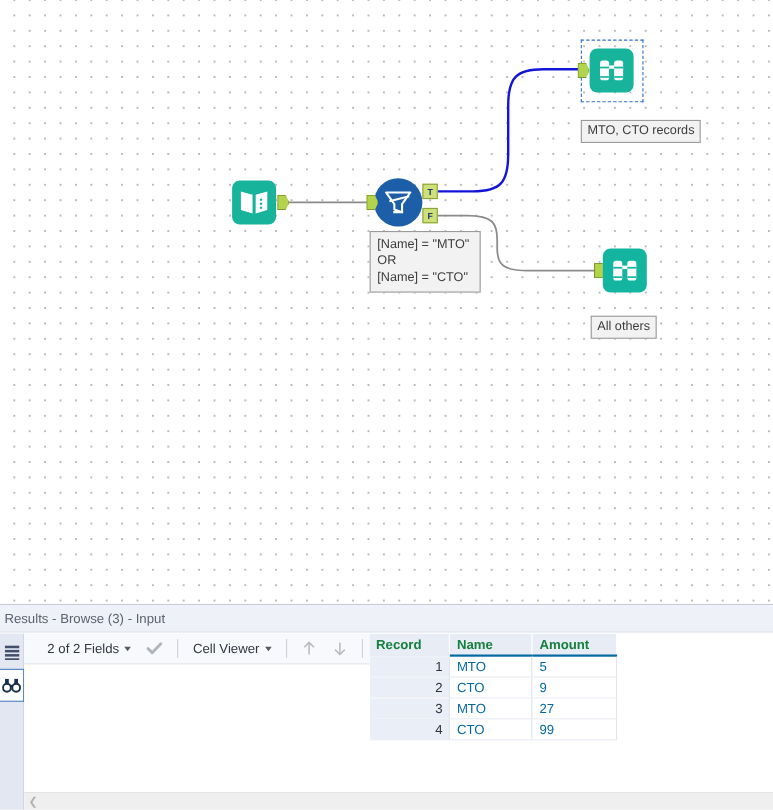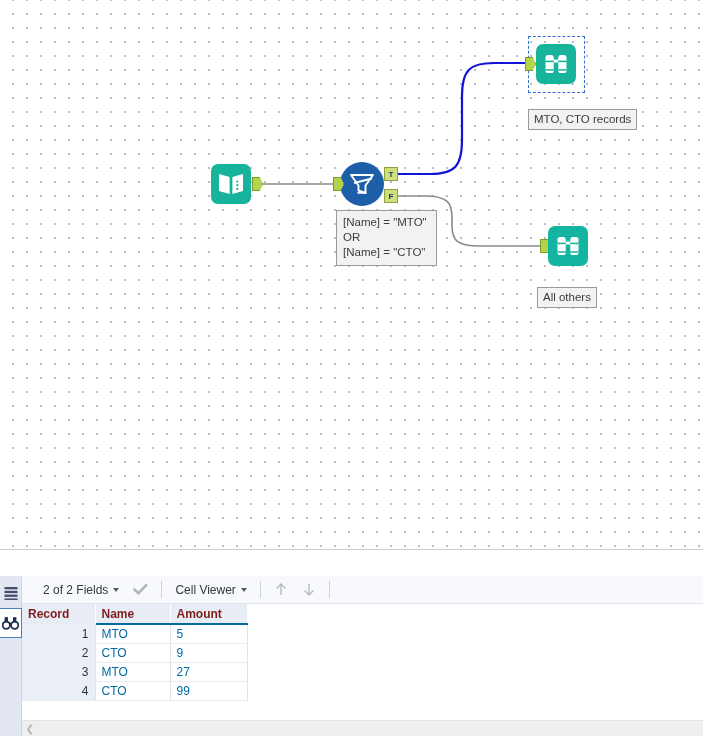--- a/index.html
+++ b/index.html
@@ -127,21 +127,21 @@
     display: flex; align-items: center; justify-content: center;
   }
   .side-tab.active {
     background: #ffffff;
     border: 1px solid #4a7fc1;
     border-left: none;
   }
   #pane-main {
     flex: 1;
     display: flex;
-    flex-direction: column;
+    flex-direction: row;
     background: #ffffff;
   }
   #toolbar {
     height: 28px;
     background: #f7f9fc;
     border-bottom: 1px solid #e1e5ec;
     display: flex;
     align-items: center;
     padding-left: 14px;
     font-size: 12px;
@@ -173,21 +173,21 @@
     position: relative;
     overflow: hidden;
   }
   table.data {
     border-collapse: collapse;
     font-size: 12px;
     table-layout: fixed;
   }
   table.data th {
     background: #e7ecf5;
-    color: #7f1d1d;
+    color: #15803d;
     font-weight: bold;
     text-align: left;
     padding: 3px 6px 2px 6px;
     height: 19px;
     border-right: 1px solid #ffffff;
     border-bottom: 2px solid #e7ecf5;
     font-size: 12px;
   }
   table.data th.typed {
     border-bottom: 2px solid #0369a1;
@@ -301,20 +301,21 @@
         <rect x="16.3" y="18.2" width="8.2" height="1.5" fill="#14b5a0"></rect>
       </svg>
     </div>
   </div>
   <div class="caption" style="left:537px; top:271px;margin-top:16px;">All others</div>
 
 </div>
 
 <div id="results">
 
+  <div id="results-title">Results - Browse (3) - Input</div>
 
   <div id="results-body">
 
     <div id="side-tabs">
       <div class="side-tab">
         <svg width="16" height="16" viewBox="0 0 16 16">
           <rect x="1.5" y="2" width="13" height="2.3" fill="#44506b"></rect>
           <rect x="1.5" y="5.8" width="13" height="2.3" fill="#44506b"></rect>
           <rect x="1.5" y="9.6" width="13" height="2.3" fill="#44506b"></rect>
           <rect x="1.5" y="13.4" width="13" height="1.6" fill="#44506b"></rect>

